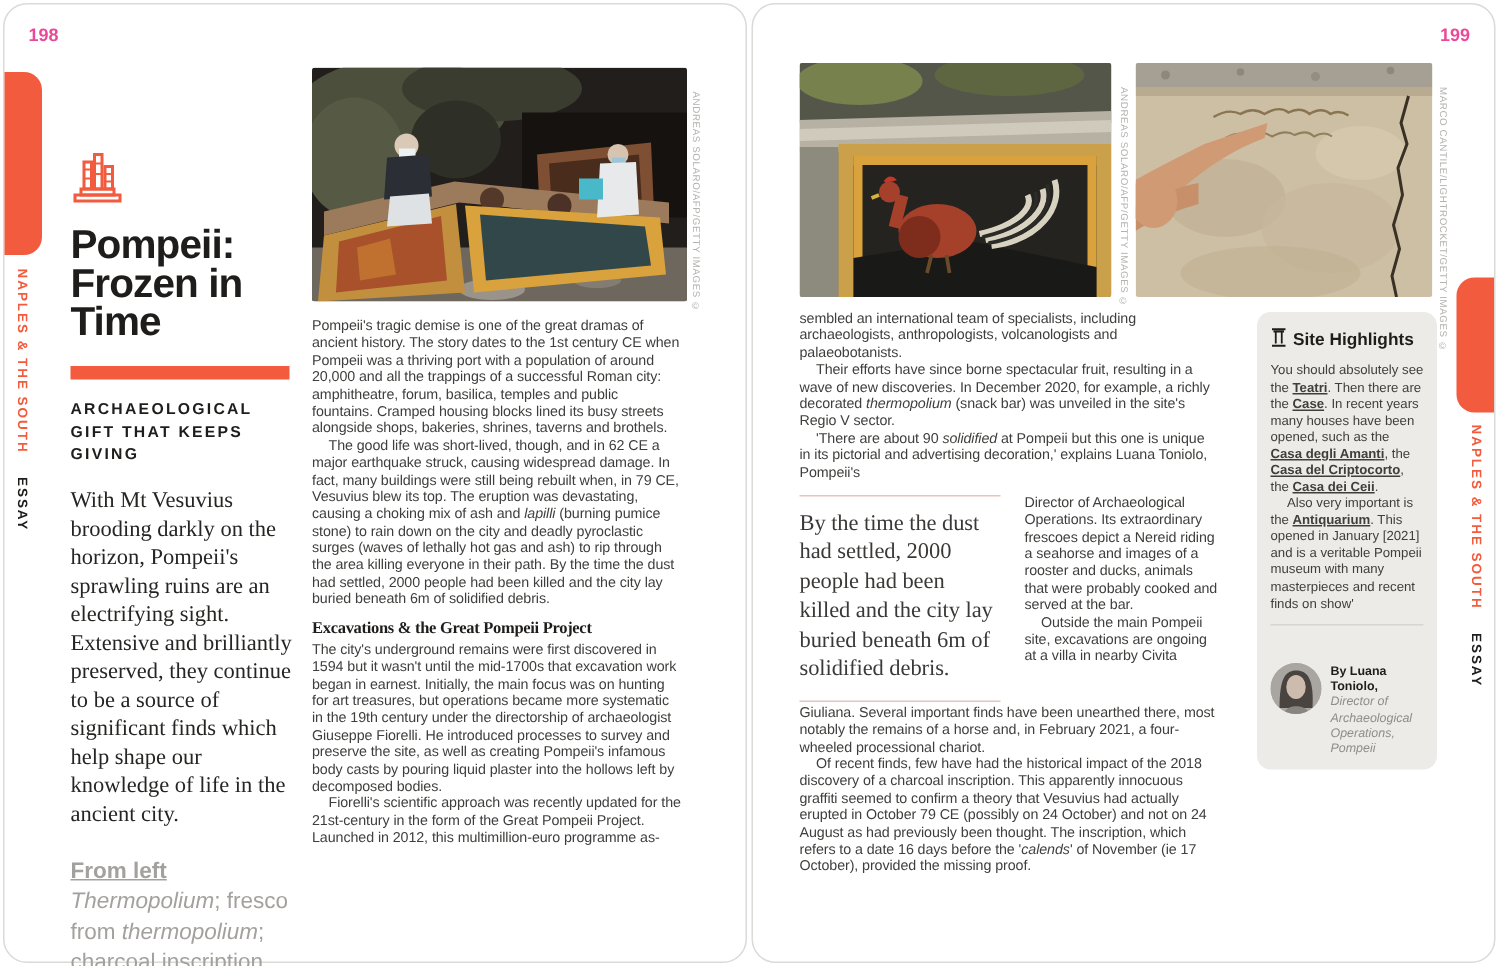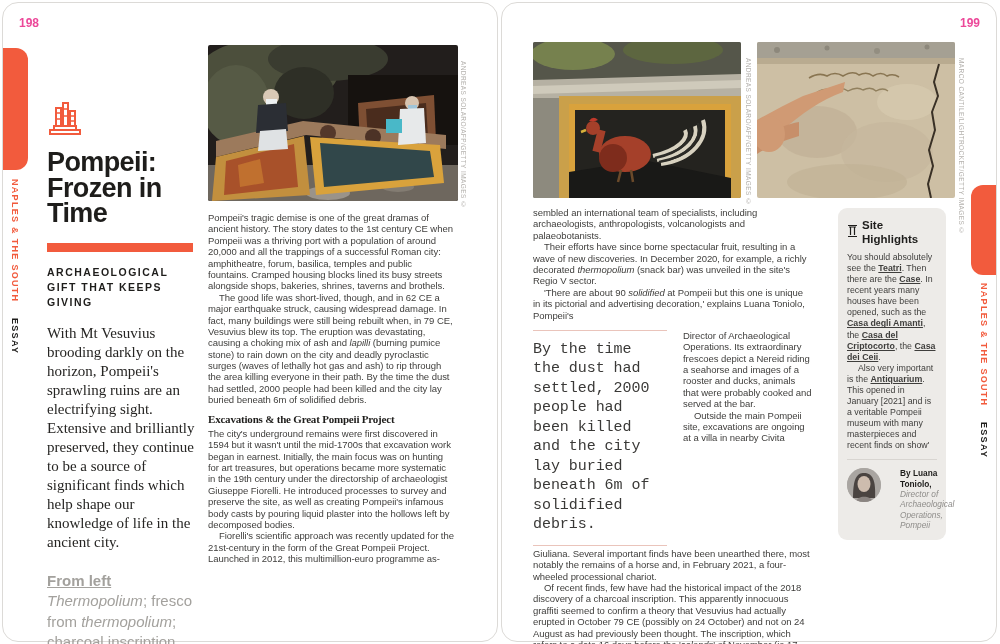--- a/index.html
+++ b/index.html
@@ -55,32 +55,32 @@
   .col p { margin:0; }
   .indent { text-indent:11px; }
   .subhead { font-family:"Liberation Serif", serif; font-size:11px; font-weight:bold;
     color:#1e1d1b; margin:7px 0 2px 0; letter-spacing:-0.2px; }
   .rb { font-weight:bold;text-decoration:underline; } .ri { font-style:italic; }
 
   
   .wrap-row { display:flex; gap:16px; margin:9px 0 2px 0; }
   .pullquote { width:134px; flex:none; border-top:1.5px solid #eac4bb;
     border-bottom:1.5px solid #eac4bb; padding:9px 0 10px 0;
-    font-family:Liberation Mono, monospace; font-size:15px; line-height:1.3; color:#3a3937; }
+    font-family:Liberation Serif, serif; font-size:15px; line-height:1.3; color:#3a3937; }
   .wrap-narrow { width:129px; flex:none; }
 
   
-  .sitebox { position:absolute; left:838px; top:208px; width:108px; background:#edebe8;
+  .sitebox { position:absolute; left:838px; top:208px; width:120px; background:#edebe8;
     border-radius:9px; padding:10px 9px 9px 9px; font-size:8.8px; line-height:1.26;
     color:#3f3e3c; }
   .sitebox-title { display:flex; align-items:center; gap:4px; font-size:11.5px;
     font-weight:bold; color:#1e1d1b; margin-bottom:5px; }
   .sitebox p { margin:0; }
-  .byline { border-top:1px solid #d8d5d1; margin-top:8px; padding-top:8px;
-    display:flex; gap:19px; }
+  .byline { border-top:1px solid #d8d5d1; margin-top:8px; padding-top:25px;
+    display:flex; gap:6px; }
   .avatar { width:34px; height:34px; border-radius:50%; overflow:hidden; flex:none;
     background:#b9b5b1; }
   .byline-name { font-size:8.3px; font-weight:bold; color:#1e1d1b; line-height:1.25; }
   .byline-role { font-size:8.3px; font-style:italic; color:#8f8d8a; line-height:1.25; }
 </style>
 </head>
 <body>
 
 <div class="page" id="page-left">
   <div class="pagenum" style="left:16px;">198</div>

